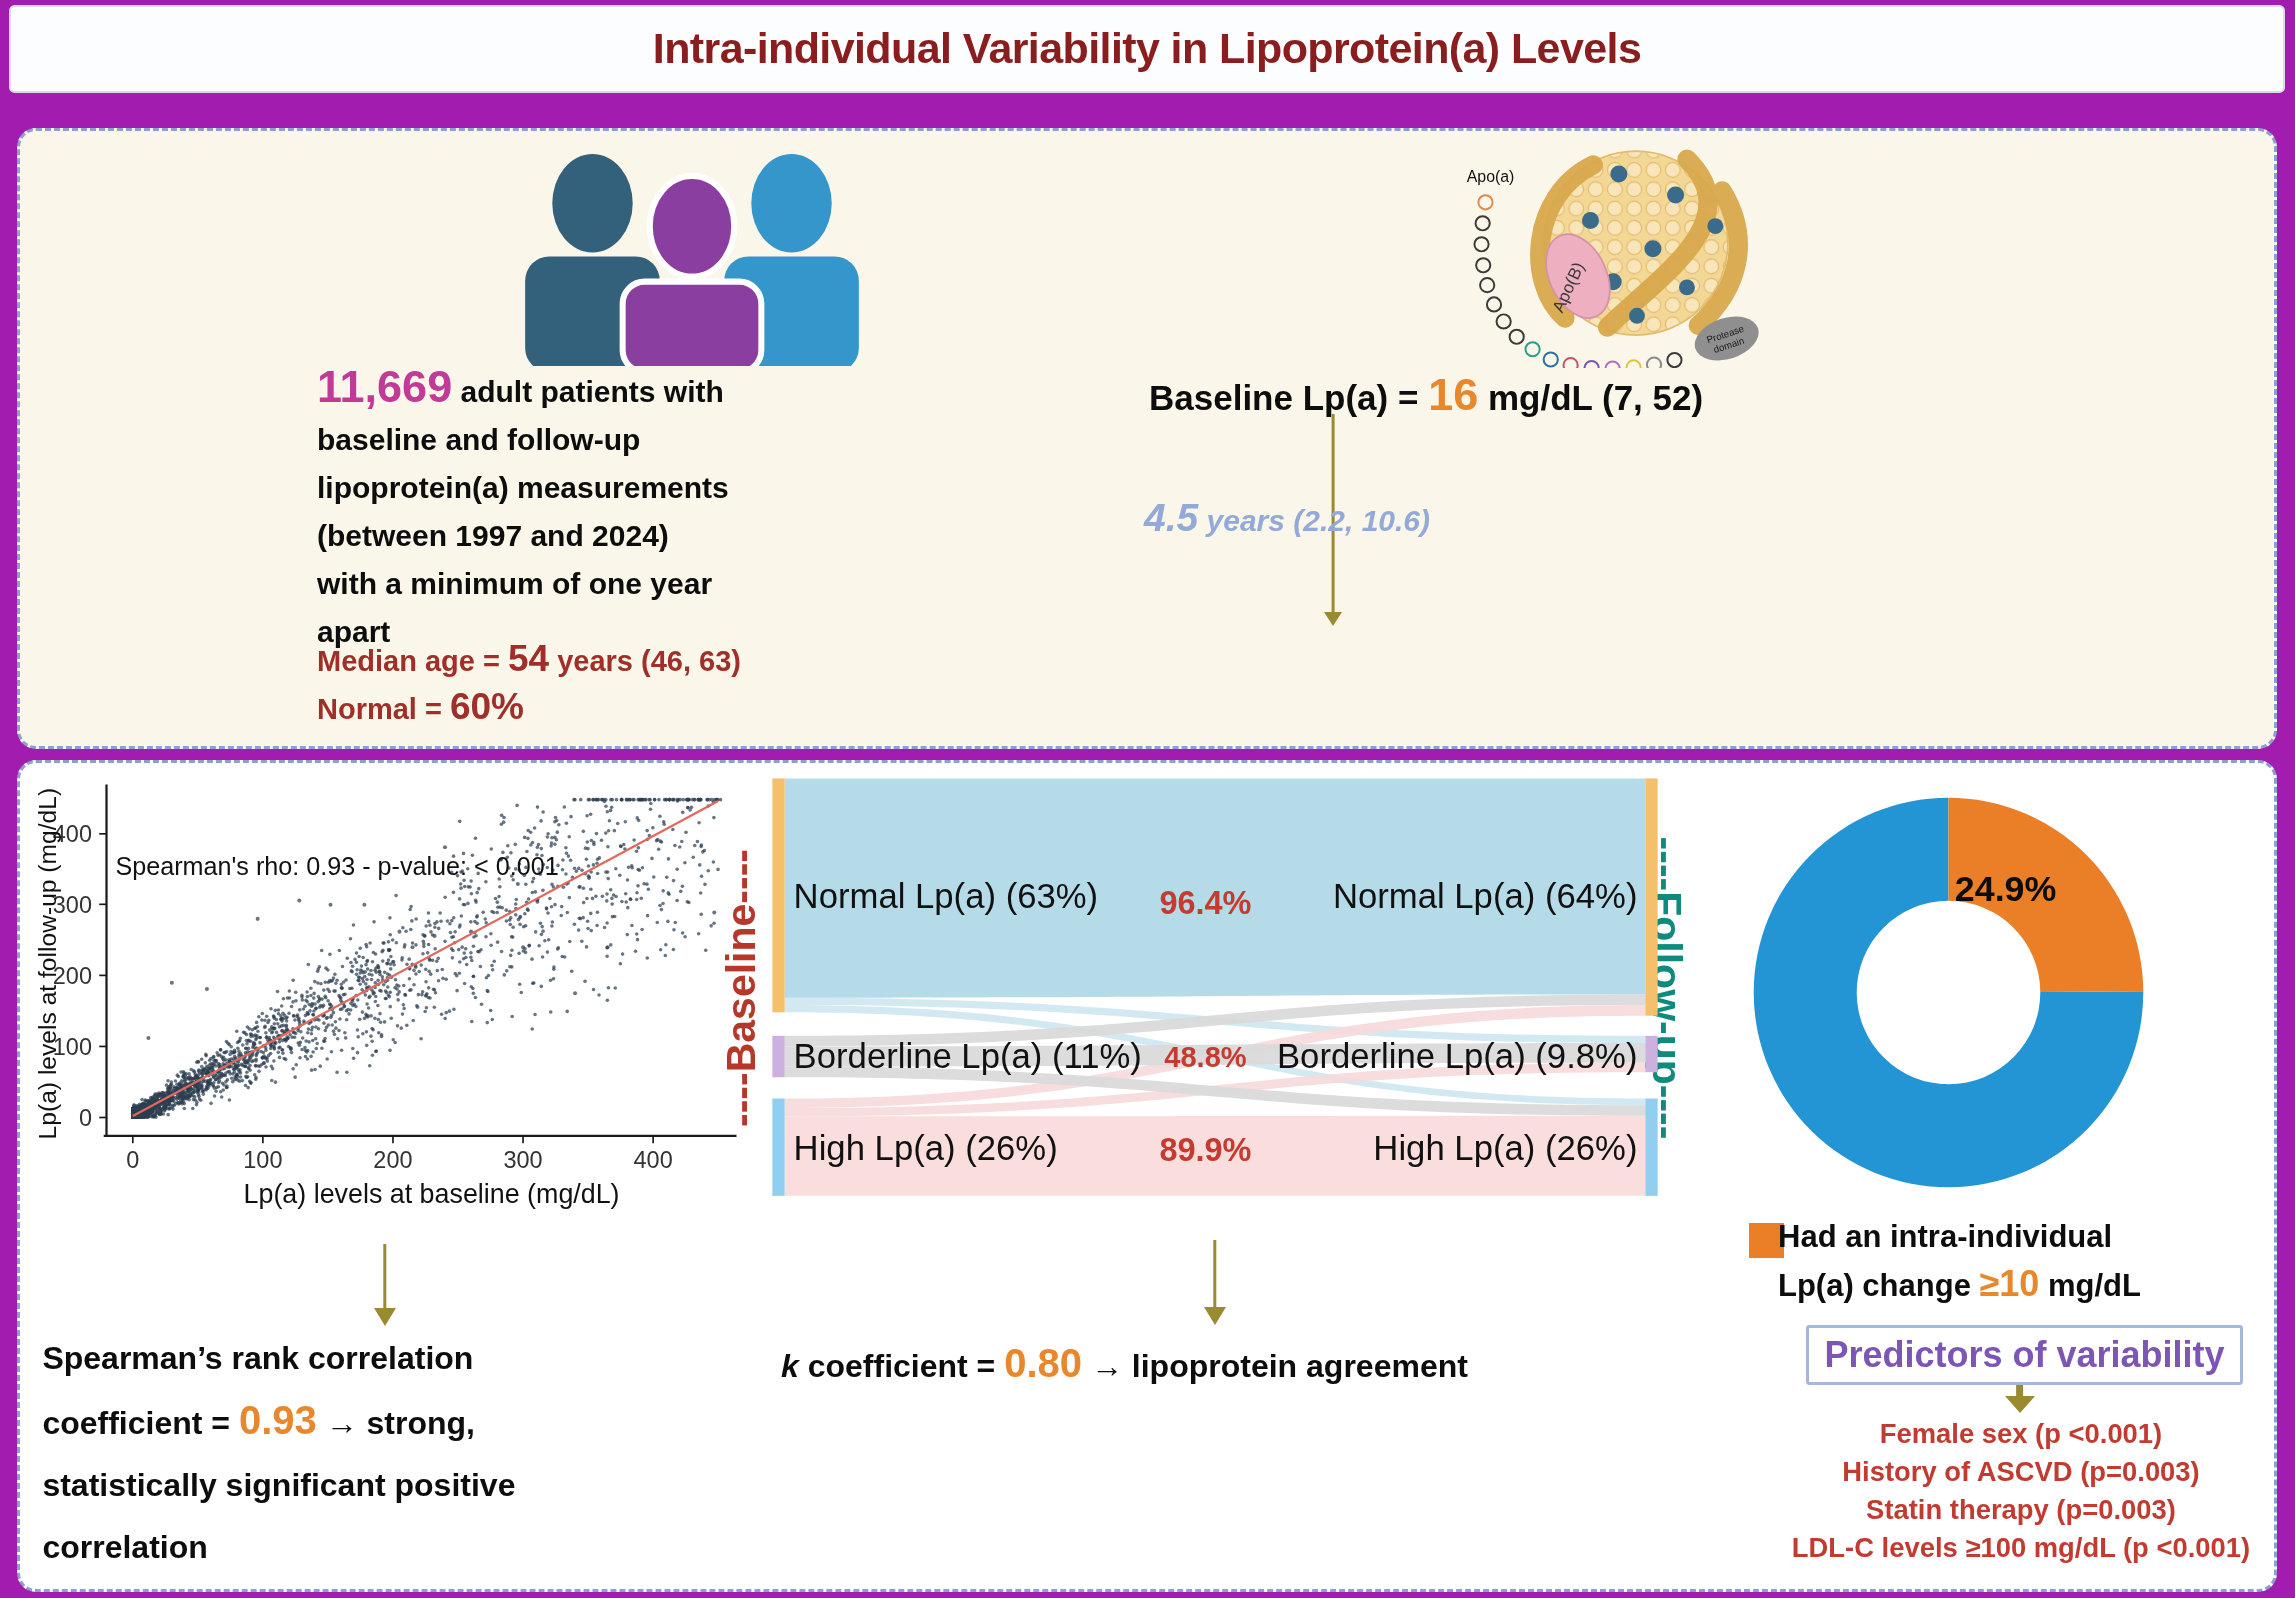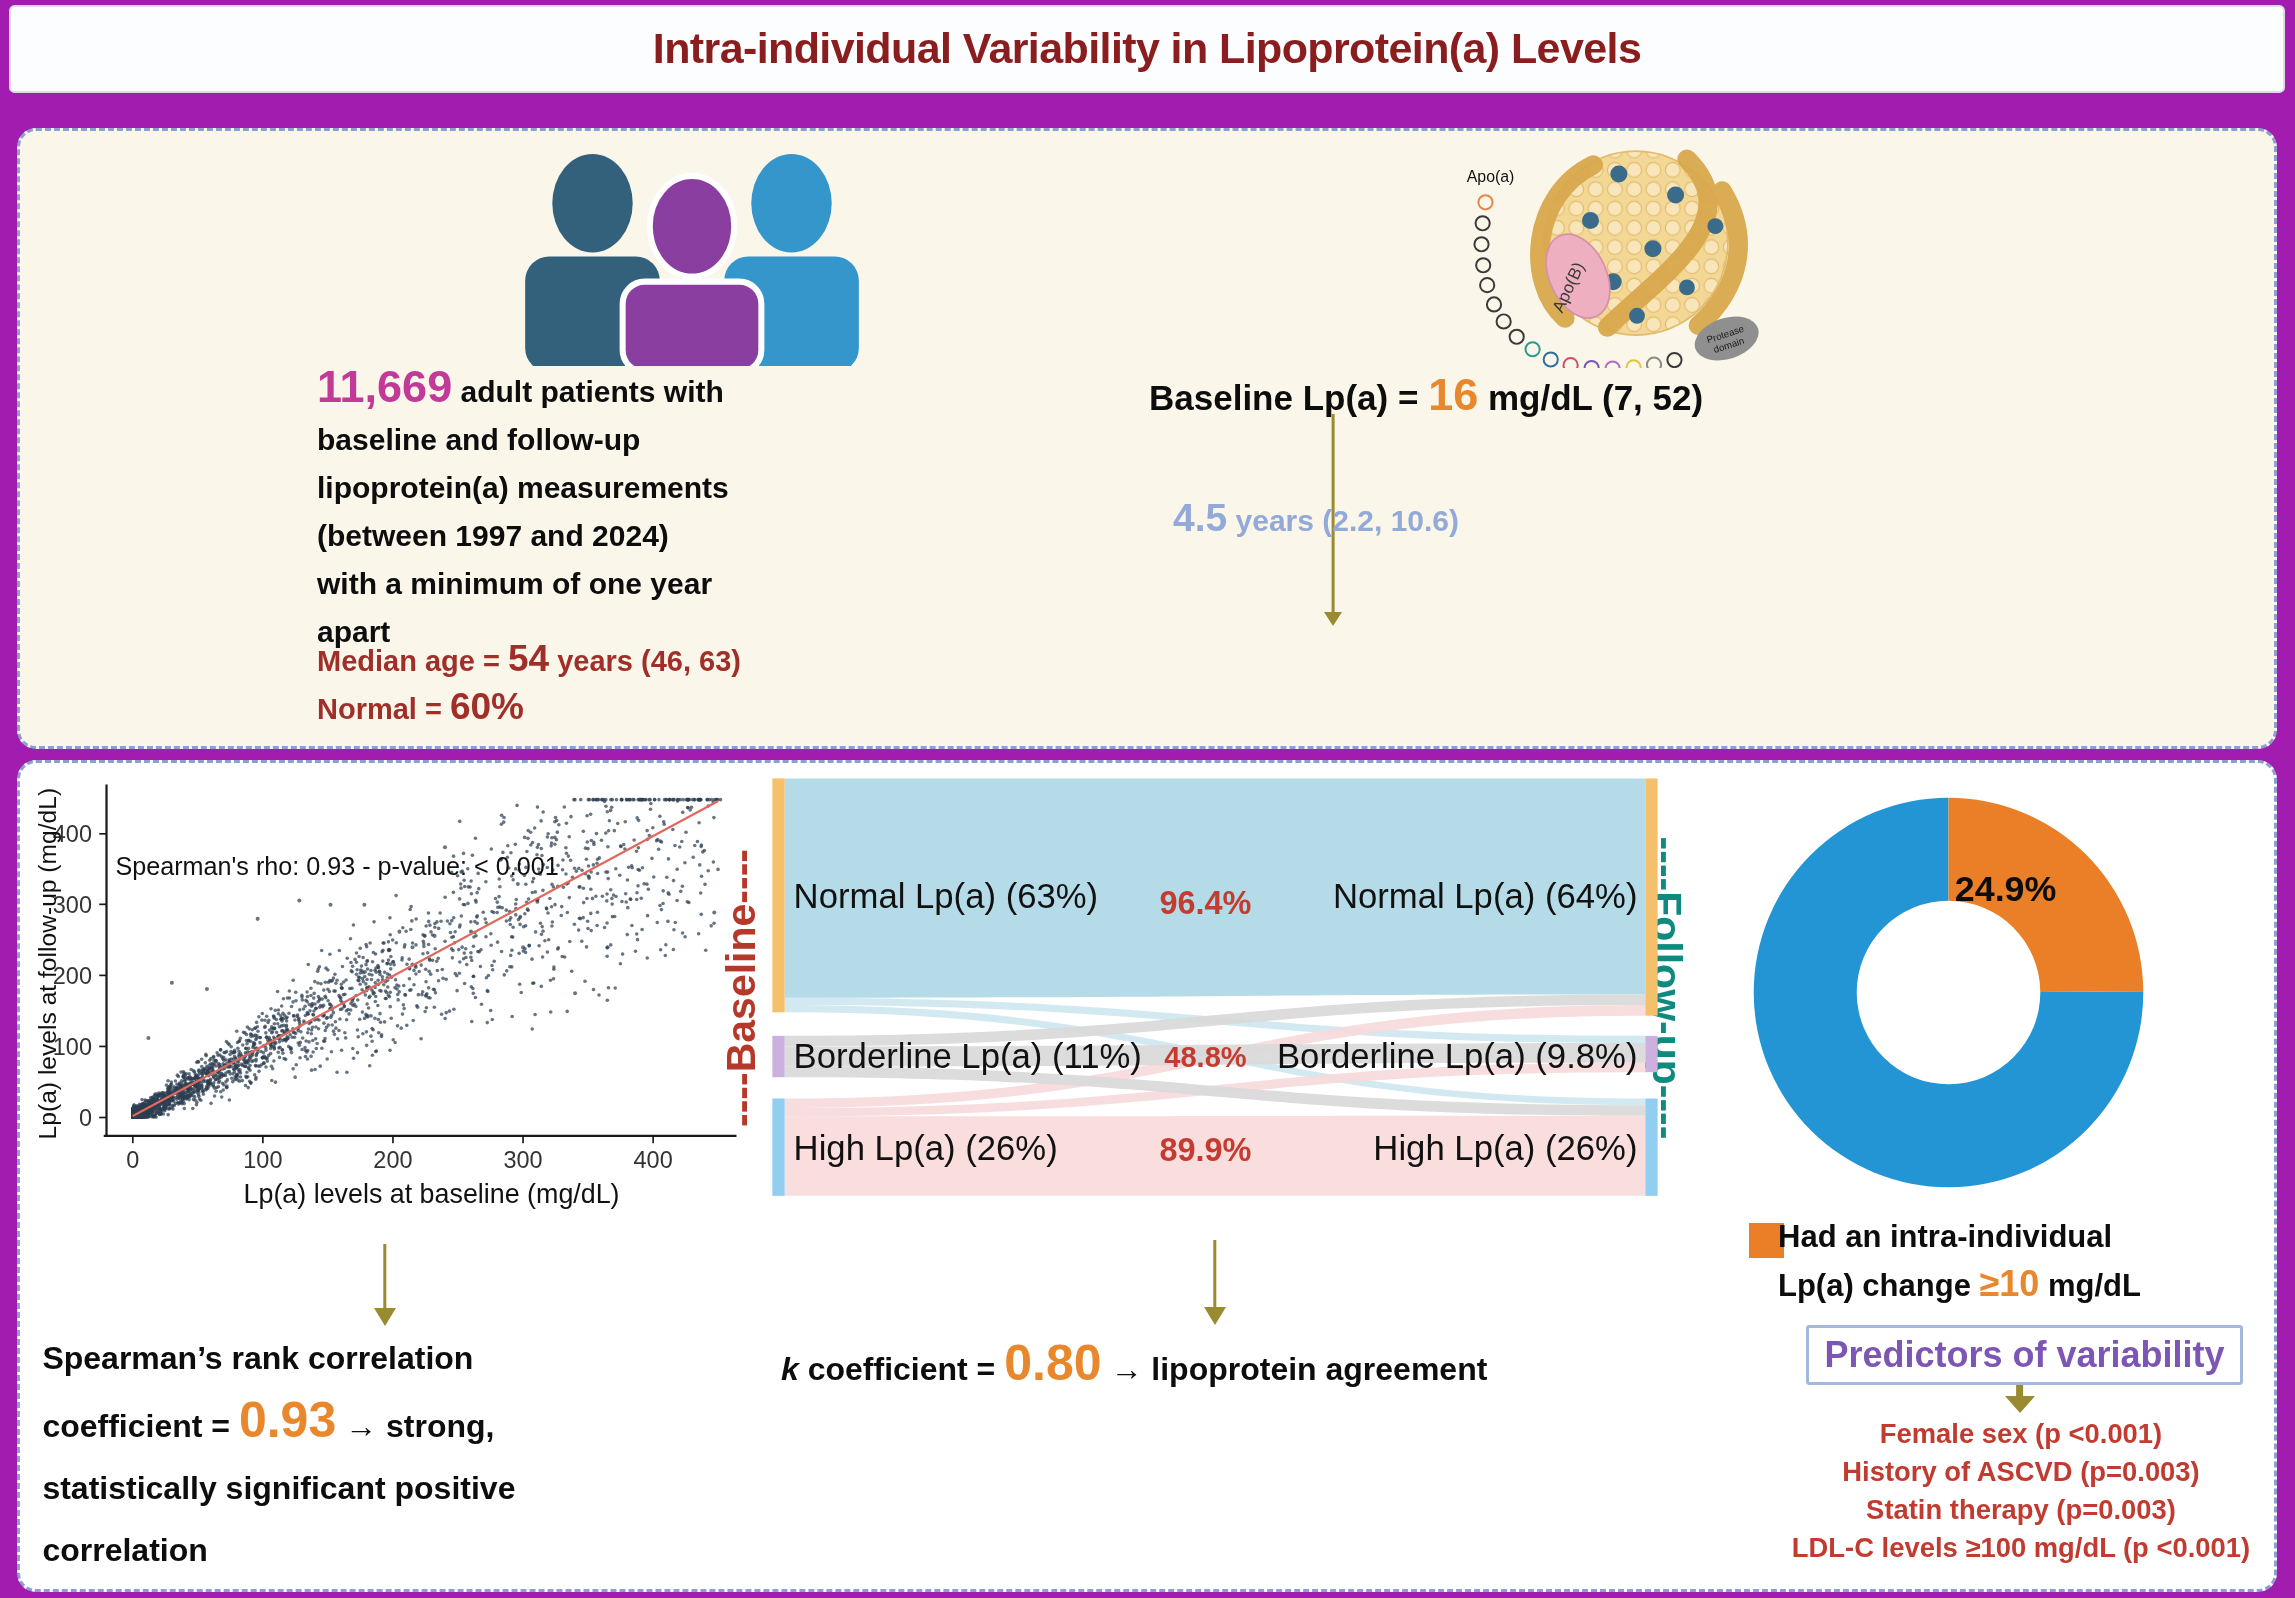--- a/index.html
+++ b/index.html
@@ -21,34 +21,34 @@
   .ctr{}
 
   
   .cohort{left:297px;top:232px;width:728px;font-size:30px;font-weight:bold;line-height:48px;color:#0d0d0d;}
   .cohort .count{font-size:45px;color:var(--magenta);}
   .median-block{left:297px;top:505px;width:728px;font-size:29px;font-weight:bold;line-height:46px;color:var(--stat-red);}
   .median-block .big{font-size:37px;}
 
   .lpa-row{left:1129px;top:238px;width:784px;font-size:35px;font-weight:bold;color:#0d0d0d;}
   .lpa-row .val{font-size:45px;color:var(--orange);}
-  .interval-row{left:1153px;top:365px;width:784px;font-size:30px;font-weight:bold;color:var(--periwinkle);}
+  .interval-row{left:1124px;top:365px;width:784px;font-size:30px;font-weight:bold;color:var(--periwinkle);font-style:italic;}
   .interval-row .val{font-size:39px;}
   .followup-row{top:486px;}
 
   
   .arrow{position:absolute;}
   .arrow .stem{position:absolute;left:50%;transform:translateX(-50%);top:0;background:var(--olive);}
   .arrow .head{position:absolute;left:50%;transform:translateX(-50%);bottom:0;width:0;height:0;}
 
   
   .conclusion{font-weight:bold;color:#0d0d0d;}
   .scatter-conclusion{left:22.4px;top:564px;width:728px;font-size:32px;line-height:62px;}
   .kappa-conclusion{left:761px;top:567px;width:896px;font-size:32px;line-height:66px;}
-  .conclusion .val{font-size:50px;color:var(--orange);}
+  .conclusion .val{font-size:40px;color:var(--orange);}
 
   .axis-vert{position:absolute;white-space:nowrap;font-size:41px;font-weight:bold;}
   .axis-vert.baseline{left:721px;top:225px;transform:translate(-50%,-50%) rotate(-90deg);color:var(--sankey-red);}
   .axis-vert.followup{left:1646px;top:225px;transform:translate(-50%,-50%) rotate(90deg);color:var(--teal);}
 
   .legend-swatch{left:1729px;top:460px;width:35px;height:35px;background:var(--donut-orange);}
   .legend-text{left:1758px;top:450px;width:426px;font-size:31px;font-weight:bold;line-height:47px;color:#0d0d0d;}
   .legend-text .val{font-size:36px;color:var(--orange);}
 
   .predictors-box{left:1786px;top:562px;width:431px;height:54px;background:#ffffff;

